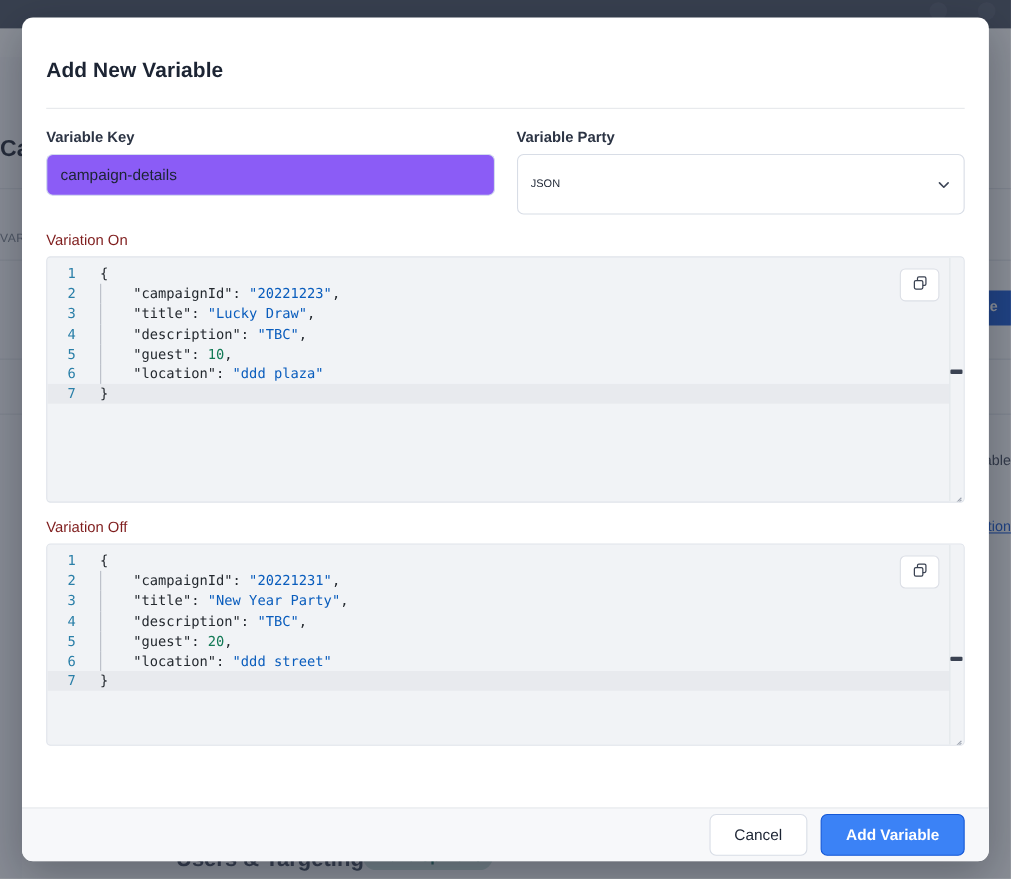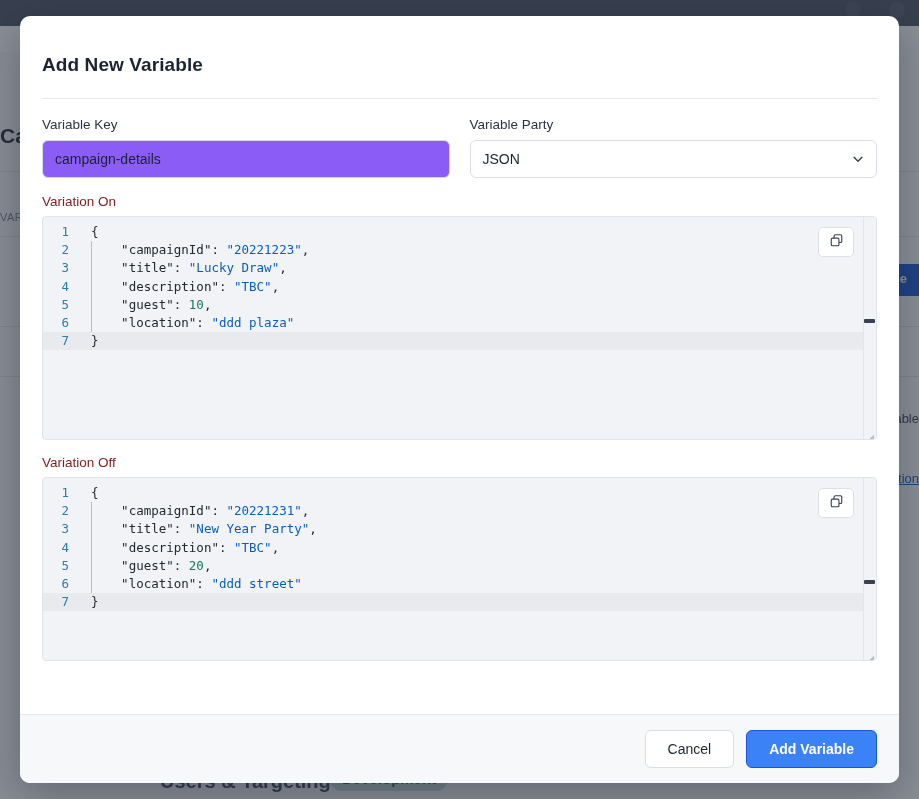--- a/index.html
+++ b/index.html
@@ -157,47 +157,47 @@
     margin-bottom: 16px;
   }
   .field {
     flex: 1 1 0;
     min-width: 0;
   }
   .field-label {
     font-size: 13.5px;
     color: #2c3444;
     margin-bottom: 8px;
-    font-weight: normal;
+    font-weight: bold;
   }
   .text-input {
     width: 100%;
     height: 38px;
     border: 1px solid #d3dcee;
     border-radius: 6px;
     background: #8b5cf6;
     padding: 0 12px;
     font-family: "Liberation Sans", sans-serif;
     font-size: 14px;
     color: #1c2433;
     outline: none;
   }
   .select-wrap {
     position: relative;
     width: 100%;
   }
   .select-box {
     width: 100%;
-    height: 38px;
+    height: 55px;
     border: 1px solid #d8dde6;
     border-radius: 6px;
     background: #ffffff;
     padding: 0 34px 0 12px;
     font-family: "Liberation Sans", sans-serif;
-    font-size: 14px;
+    font-size: 10px;
     color: #1c2433;
     display: flex;
     align-items: center;
     cursor: pointer;
   }
   .chev {
     position: absolute;
     right: 12px; top: 50%;
     transform: translateY(-50%);
     pointer-events: none;
@@ -302,21 +302,21 @@
     right: 1px;
     height: 1px;
     background: #9aa1ae;
     transform-origin: right center;
     transform: rotate(-45deg);
   }
 
   
   .modal-footer {
     flex: 0 0 auto;
-    height: 69px;
+    height: 49px;
     background: #f7f8fa;
     border-top: 1px solid #e6e8ec;
     display: flex;
     align-items: center;
     justify-content: flex-end;
     gap: 12px;
     padding: 0 22px;
   }
   .btn {
     height: 38px;

